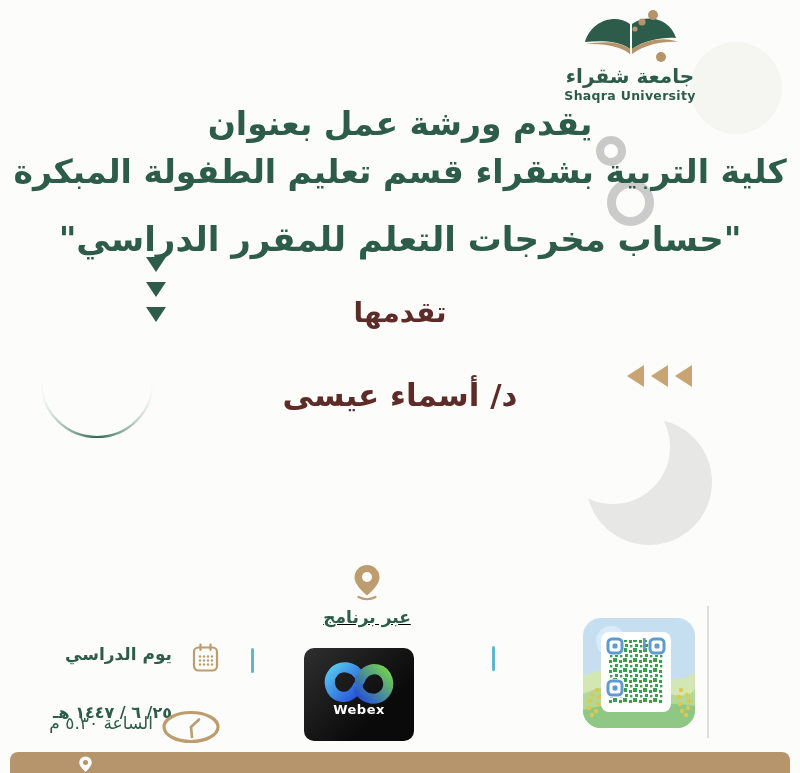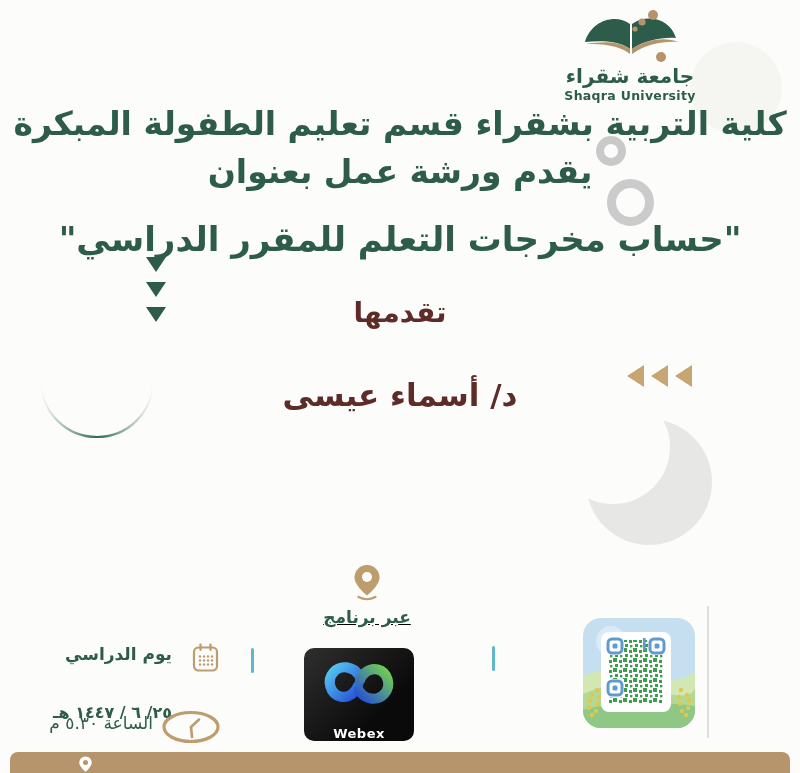--- a/index.html
+++ b/index.html
@@ -41,21 +41,21 @@
     font-size:28px;font-weight:bold;z-index:2;}
   .presenter{position:absolute;left:0;top:377px;width:800px;text-align:center;color:var(--maroon);
     font-size:31px;font-weight:bold;z-index:2;}
 
   
   .via{position:absolute;left:302px;top:564px;width:130px;text-align:center;z-index:2;text-decoration:underline;}
   .via svg{display:block;margin:0 auto;}
   .via-label{margin-top:5px;font-size:17px;font-weight:bold;color:var(--green);}
   .webex-tile{position:absolute;left:304px;top:648px;width:110px;height:93px;border-radius:10px;
     background:linear-gradient(135deg,#2f2f2f 0%,#0a0a0a 70%);z-index:2;
-    display:flex;flex-direction:column;align-items:center;justify-content:flex-end;padding-bottom:0;}
+    display:flex;flex-direction:column;align-items:center;justify-content:flex-end;padding-bottom:24px;}
   .webex-tile svg{position:absolute;top:12px;left:17px;}
   .webex-label{color:#fff;font-size:13px;font-weight:bold;letter-spacing:.5px;}
 
   
   .day-block{position:absolute;left:30px;top:643px;width:142px;text-align:right;color:var(--green);
     font-weight:bold;z-index:2;}
   .day-line{font-size:17px;line-height:1.35;}
   .date-line{font-size:16px;line-height:1.35;margin-top:36px;}
   .calendar{position:absolute;left:192px;top:643px;z-index:2;}
   .clock{position:absolute;left:161px;top:710px;z-index:2;}
@@ -122,22 +122,22 @@
       <circle cx="80" cy="6" r="5" fill="#b5946b"></circle>
       <circle cx="69" cy="13" r="3.6" fill="#b5946b"></circle>
       <circle cx="62" cy="20" r="2.6" fill="#b5946b"></circle>
       <circle cx="88" cy="48" r="5" fill="#b5946b"></circle>
     </svg>
     <div class="logo-ar" dir="rtl">جامعة شقراء</div>
     <div class="logo-en">Shaqra University</div>
   </div>
 
   <div class="intro" dir="rtl">
+    <div>يقدم ورشة عمل بعنوان</div>
     <div>كلية التربية بشقراء قسم تعليم الطفولة المبكرة</div>
-    <div>يقدم ورشة عمل بعنوان</div>
   </div>
 
   <div class="title" dir="rtl">"حساب مخرجات التعلم للمقرر الدراسي"</div>
   <div class="presented" dir="rtl">تقدمها</div>
   <div class="presenter" dir="rtl">د/ أسماء عيسى</div>
 
   <div class="via">
     <svg width="30" height="38" viewBox="0 0 30 38">
       <path d="M15 1 C8 1 2.5 6.5 2.5 13.5 C2.5 21.5 15 31.5 15 31.5 C15 31.5 27.5 21.5 27.5 13.5 C27.5 6.5 22 1 15 1 Z" fill="#bd9c6d"></path>
       <circle cx="15" cy="13" r="5" fill="#fcfcfb"></circle>

